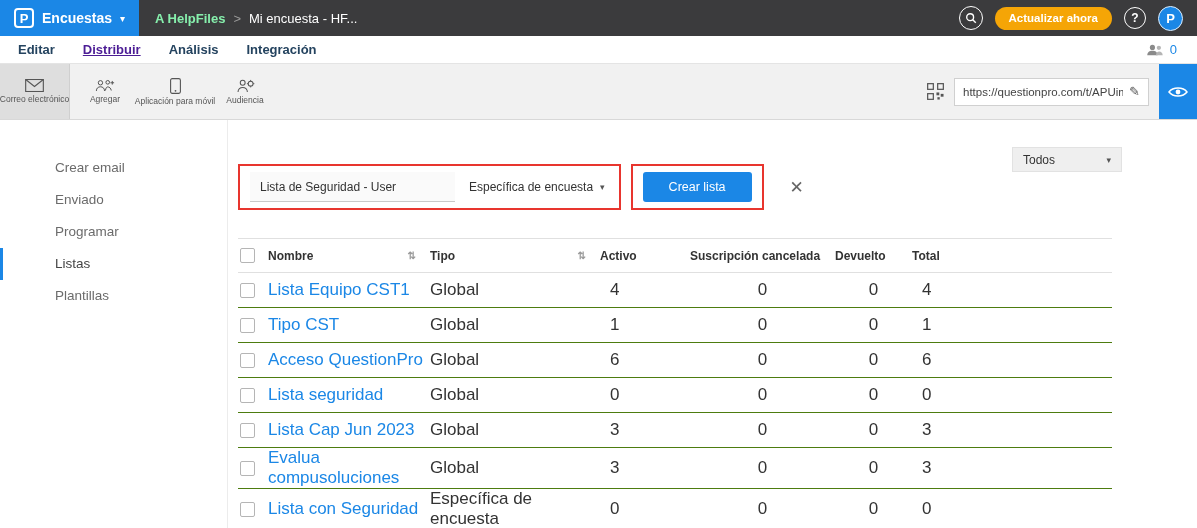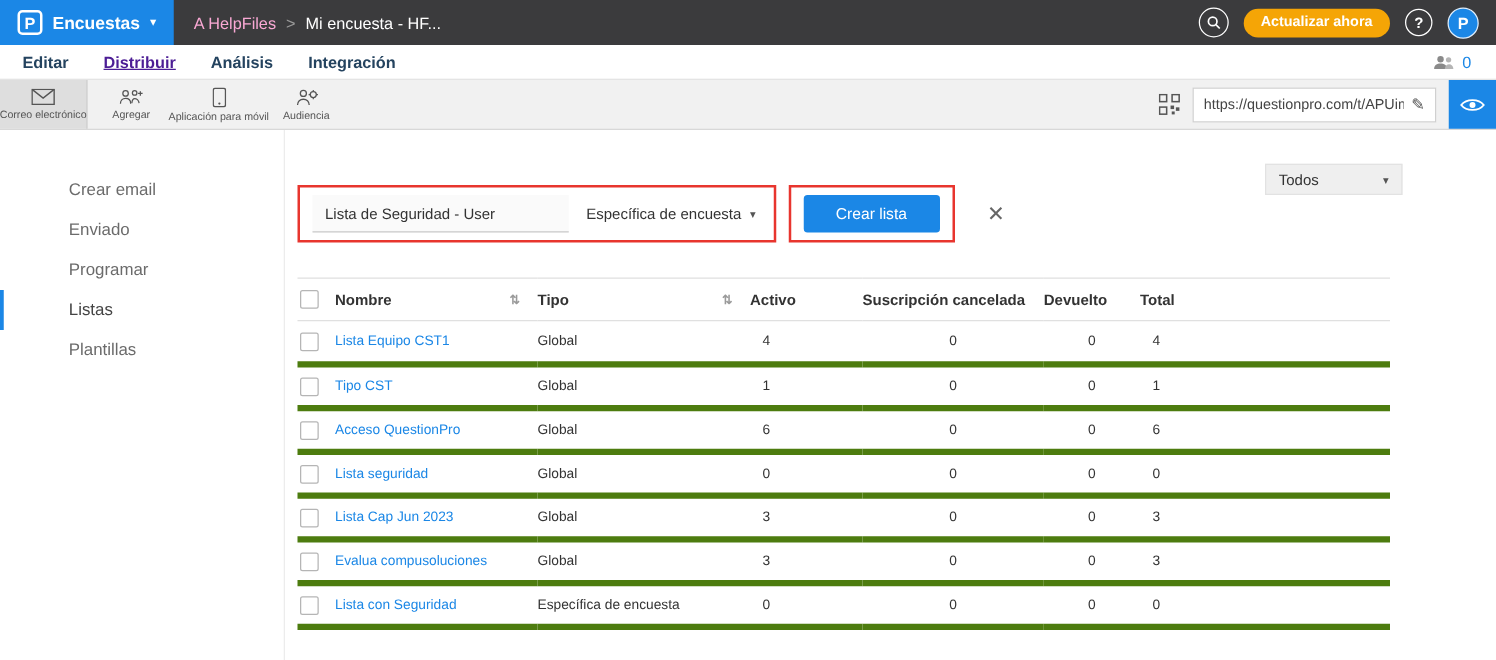--- a/index.html
+++ b/index.html
@@ -8,41 +8,41 @@
 
   
   .topbar { height:36px; background:var(--topbar-dark,#3b3b3d); display:flex; align-items:center; }
   .brand { height:100%; background:var(--accent-blue,#1b87e6); display:flex; align-items:center;
     gap:8px; padding:0 14px; cursor:pointer; }
   .brand-logo { width:20px; height:20px; border:2px solid #fff; border-radius:4px; color:#fff;
     font-weight:bold; font-size:13px; display:flex; align-items:center; justify-content:center; }
   .brand-name { color:#fff; font-size:14px; font-weight:bold; }
   .brand-caret { color:#fff; font-size:10px; }
   .crumbs { display:flex; align-items:center; gap:8px; margin-left:16px; font-size:13px; }
-  .crumb-folder { color:#f9a8d4; font-weight:normal; cursor:pointer; }
+  .crumb-folder { color:#86efac; font-weight:bold; cursor:pointer; }
   .crumb-sep { color:#9a9a9a; }
   .crumb-title { color:#fff; }
   .topbar-right { margin-left:auto; display:flex; align-items:center; gap:12px; padding-right:14px; }
   .circle-btn { width:24px; height:24px; border:1.5px solid #fff; border-radius:50%;
     display:flex; align-items:center; justify-content:center; cursor:pointer; color:#fff; font-size:12px; }
   .update-btn { background:var(--orange,#f7a400); color:#fff; border:none; border-radius:12px;
     height:23px; padding:0 14px; font-size:11.5px; font-weight:bold; cursor:pointer; }
   .avatar { width:25px; height:25px; background:var(--accent-blue,#1b87e6); border:1.5px solid #dfeefc;
     border-radius:50%; color:#fff; font-weight:bold; font-size:13px;
     display:flex; align-items:center; justify-content:center; cursor:pointer; }
 
   
   .nav { height:27px; background:#fff; display:flex; align-items:center; padding:0 4px; }
   .tab { padding:0 14px; font-size:13px; font-weight:bold; color:#24435f; cursor:pointer; line-height:27px; }
   .tab.active { text-decoration:underline; color:#4c1d95; }
   .nav-right { margin-left:auto; display:flex; align-items:center; gap:6px; padding-right:16px; }
   .collab-count { color:var(--accent-blue,#1b87e6); font-size:13px; }
 
   
-  .toolbar { height:41px; background:#f1f1f1; border-bottom:1px solid #d8d8d8; border-top:1px solid #e4e4e4;
+  .toolbar { height:57px; background:#f1f1f1; border-bottom:1px solid #d8d8d8; border-top:1px solid #e4e4e4;
     display:flex; align-items:stretch; }
   .tool-item { width:70px; display:flex; flex-direction:column; align-items:center; justify-content:center;
     gap:2px; cursor:pointer; }
   .tool-item.selected { background:#dedede; border-right:1px solid #cfcfcf; }
   .tool-label { font-size:8.5px; color:#555; white-space:nowrap; }
   .toolbar-right { margin-left:auto; display:flex; align-items:center; gap:10px; }
   .qr-btn { cursor:pointer; display:flex; align-items:center; }
   .url-box { background:#fff; border:1px solid #d0d0d0; height:28px; width:195px; display:flex;
     align-items:center; padding:0 8px; gap:6px; }
   .url-text { font-size:11.5px; color:#444; white-space:nowrap; overflow:hidden; flex:1; }
@@ -71,21 +71,21 @@
     cursor:pointer; padding-right:4px; }
   .dd-caret { font-size:9px; color:#555; }
   .create-btn { height:30px; padding:0 26px; background:var(--accent-blue,#1b87e6); color:#fff;
     border:none; border-radius:3px; font-size:12.5px; cursor:pointer; }
   .close-x { font-size:17px; color:#666; cursor:pointer; margin-left:16px; }
 
   
   table.lists { margin-top:28px; width:874px; border-collapse:collapse; table-layout:fixed; }
   .lists th { border-top:1px solid #e0e0e0; border-bottom:1px solid #e0e0e0; height:34px;
     font-size:12px; color:#333; text-align:left; font-weight:bold; }
-  .lists td { height:35px; border-bottom:5px solid #4d7c0f; font-size:11px; color:#333; }
+  .lists td { height:35px; border-bottom:1px solid #4d7c0f; font-size:17px; color:#333; }
   .th-flex { display:flex; align-items:center; justify-content:space-between; padding-right:14px; }
   .sort { color:#9a9a9a; font-size:10px; cursor:pointer; }
   .cb { display:inline-block; width:15px; height:15px; border:1px solid #b5b5b5; border-radius:2px;
     background:#fff; vertical-align:middle; cursor:pointer; margin-left:2px; }
   .name-link { color:var(--link-blue,#1b87e6); cursor:pointer; }
   .td-type { color:#555; }
   .td-num.left { padding-left:10px; }
   .td-num.center { text-align:center; }
   .link-num { color:var(--link-blue,#1b87e6); cursor:pointer; }
 </style>

